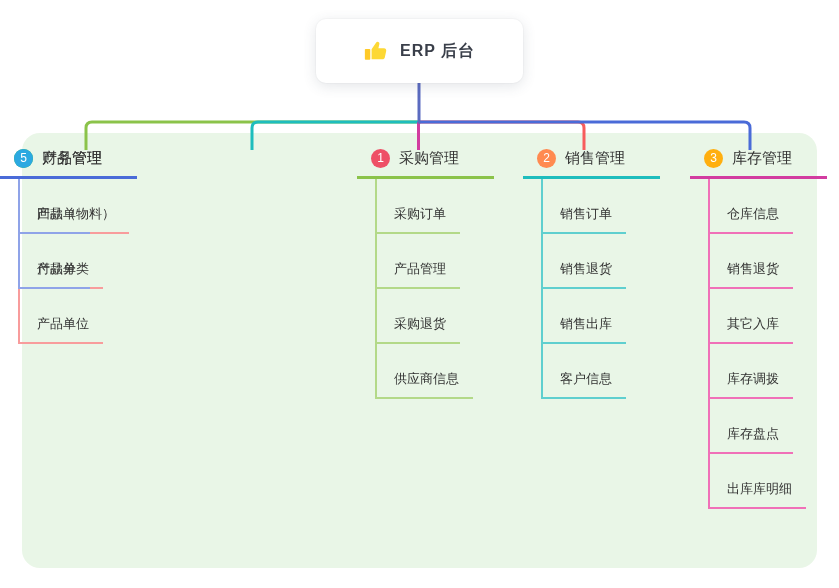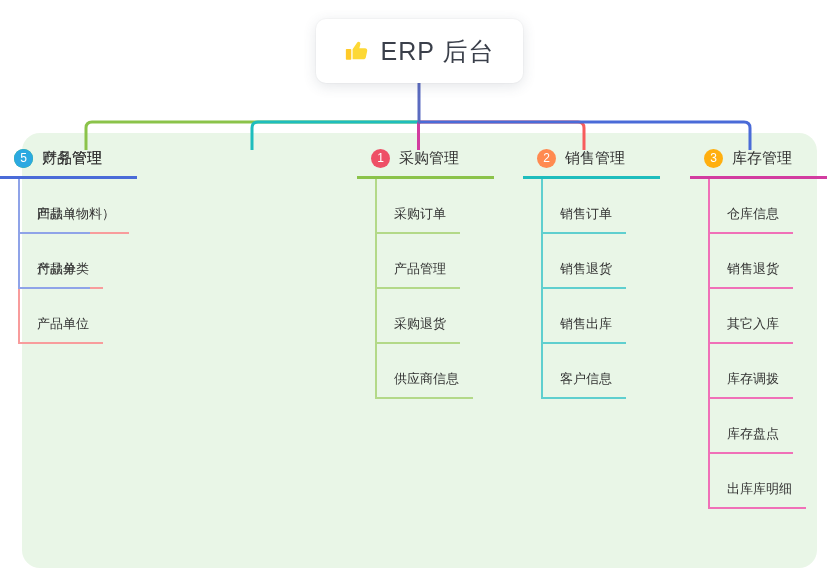--- a/index.html
+++ b/index.html
@@ -9,21 +9,21 @@
     overflow:hidden;
   }
   
   .root-node{
     position:absolute;left:316px;top:19px;width:207px;height:64px;
     background:#ffffff;border-radius:10px;
     box-shadow:0 3px 14px rgba(60,70,90,.14), 0 0 0 1px rgba(0,0,0,.02);
     display:flex;align-items:center;justify-content:center;gap:10px;
     z-index:3;
   }
-  .root-node .title{font-size:25px;color:#3a3f4a;letter-spacing:1px;}
+  .root-node .title{font-size:16px;color:#3a3f4a;letter-spacing:1px;font-weight:bold;}
   .root-node svg{width:26px;height:26px;flex:0 0 auto;}
 
   
   .connectors{position:absolute;left:0;top:0;width:839px;height:588px;z-index:2;pointer-events:none;}
   .connectors path{fill:none;stroke-width:3;}
 
   
   .panel{
     position:absolute;left:22px;top:133px;width:795px;height:435px;
     background:#e9f6e7;border-radius:18px;z-index:1;

